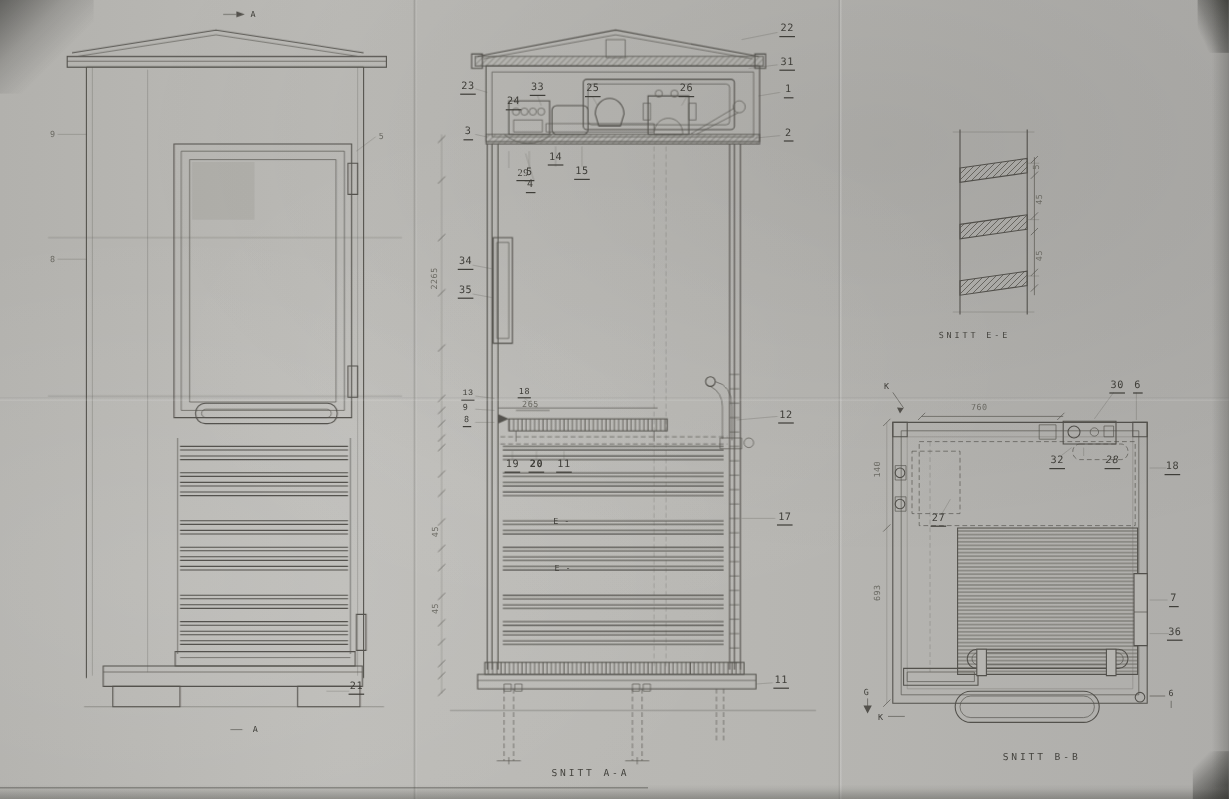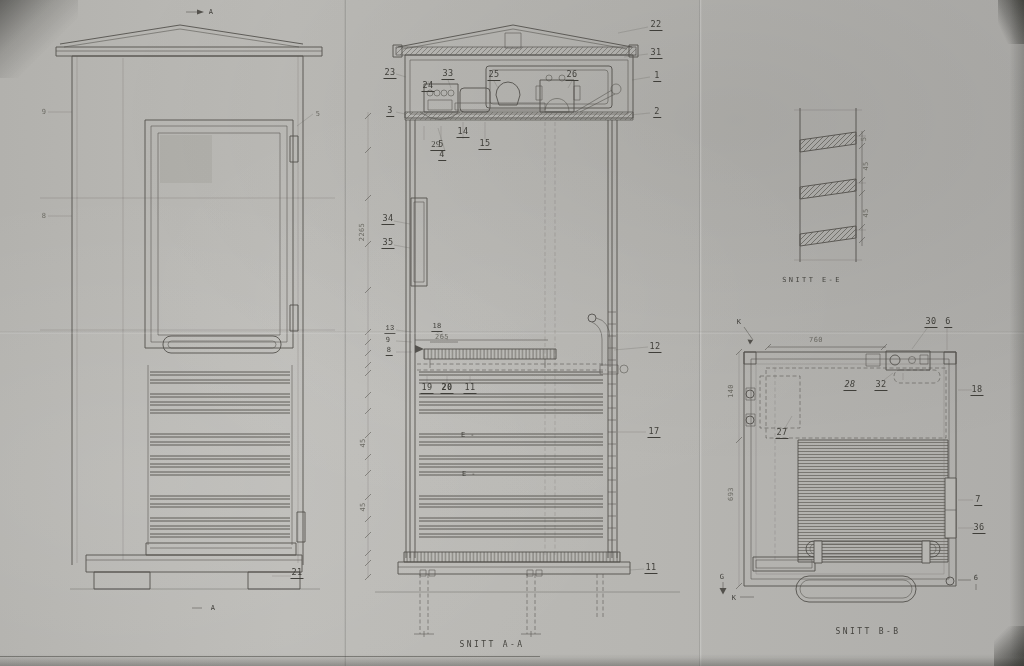--- a/index.html
+++ b/index.html
@@ -297,21 +297,21 @@
       <span class="plabel rot sm f" style="left: 362px; top: 232px;">2265</span>
       <span class="plabel rot sm f" style="left: 363px; top: 443px;">45</span>
       <span class="plabel rot sm f" style="left: 363px; top: 507px;">45</span>
       <span class="plabel rot sm f" style="left: 864px; top: 139px;">5</span>
       <span class="plabel rot sm f" style="left: 866px; top: 166px;">45</span>
       <span class="plabel rot sm f" style="left: 866px; top: 213px;">45</span>
       <span class="plabel sm" style="left: 739px; top: 322px;">K</span>
       <span class="plabel u" style="left: 931px; top: 322px;">30</span>
       <span class="plabel u" style="left: 948px; top: 322px;">6</span>
       <span class="plabel u" style="left: 881px; top: 385px;">32</span>
-      <span class="plabel u" style="left: 850px; top: 385px; font-style: italic;">28</span>
+      <span class="plabel u" style="left: 927px; top: 385px; font-style: italic;">28</span>
       <span class="plabel u" style="left: 977px; top: 390px;">18</span>
       <span class="plabel u" style="left: 782px; top: 433px;">27</span>
       <span class="plabel u" style="left: 978px; top: 500px;">7</span>
       <span class="plabel u" style="left: 979px; top: 528px;">36</span>
       <span class="plabel sm" style="left: 976px; top: 578px;">6</span>
       <span class="plabel sm" style="left: 722px; top: 577px;">G</span>
       <span class="plabel sm" style="left: 734px; top: 598px;">K</span>
       <span class="plabel sm f" style="left: 816px; top: 340px;">760</span>
       <span class="plabel rot sm f" style="left: 731px; top: 391px;">140</span>
       <span class="plabel rot sm f" style="left: 731px; top: 494px;">693</span>

